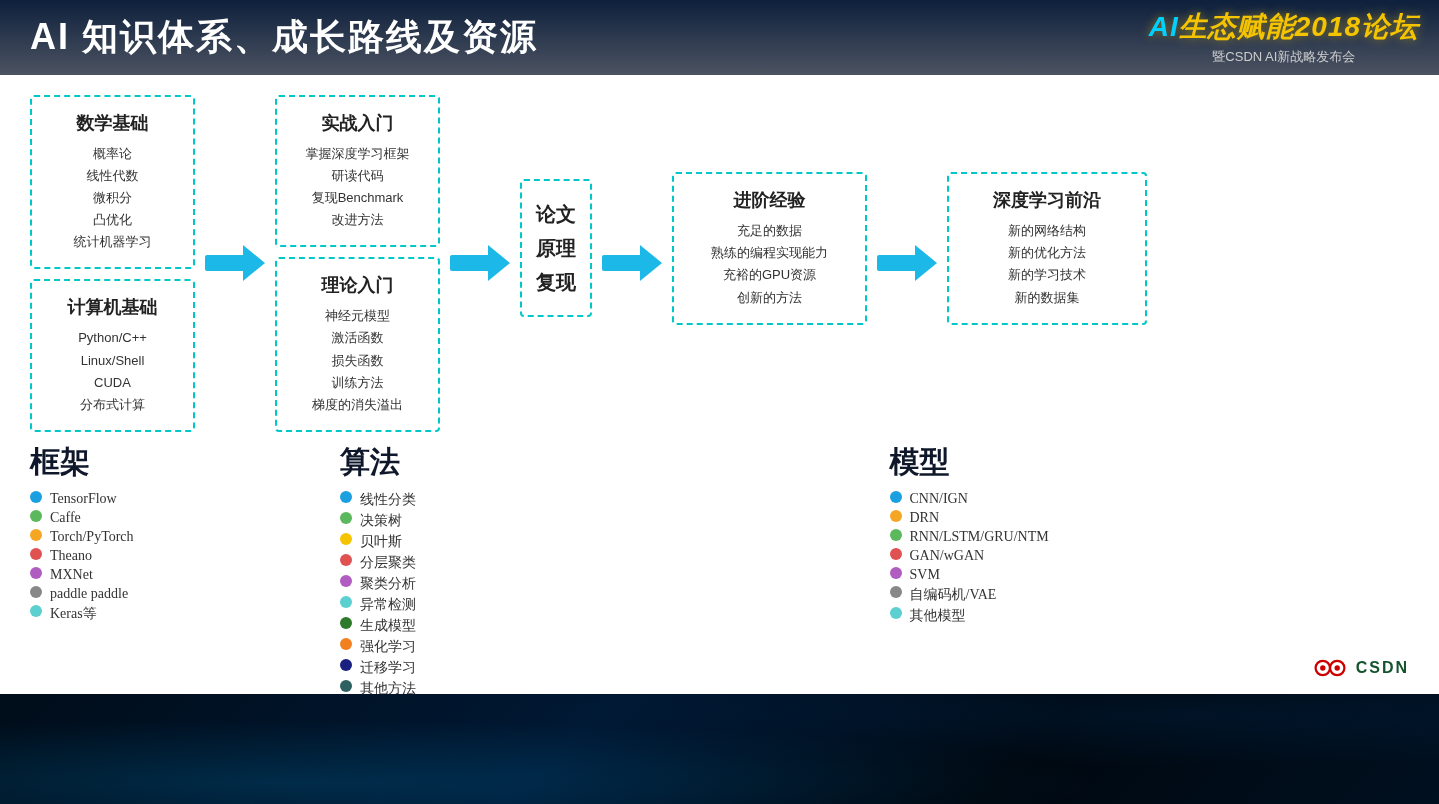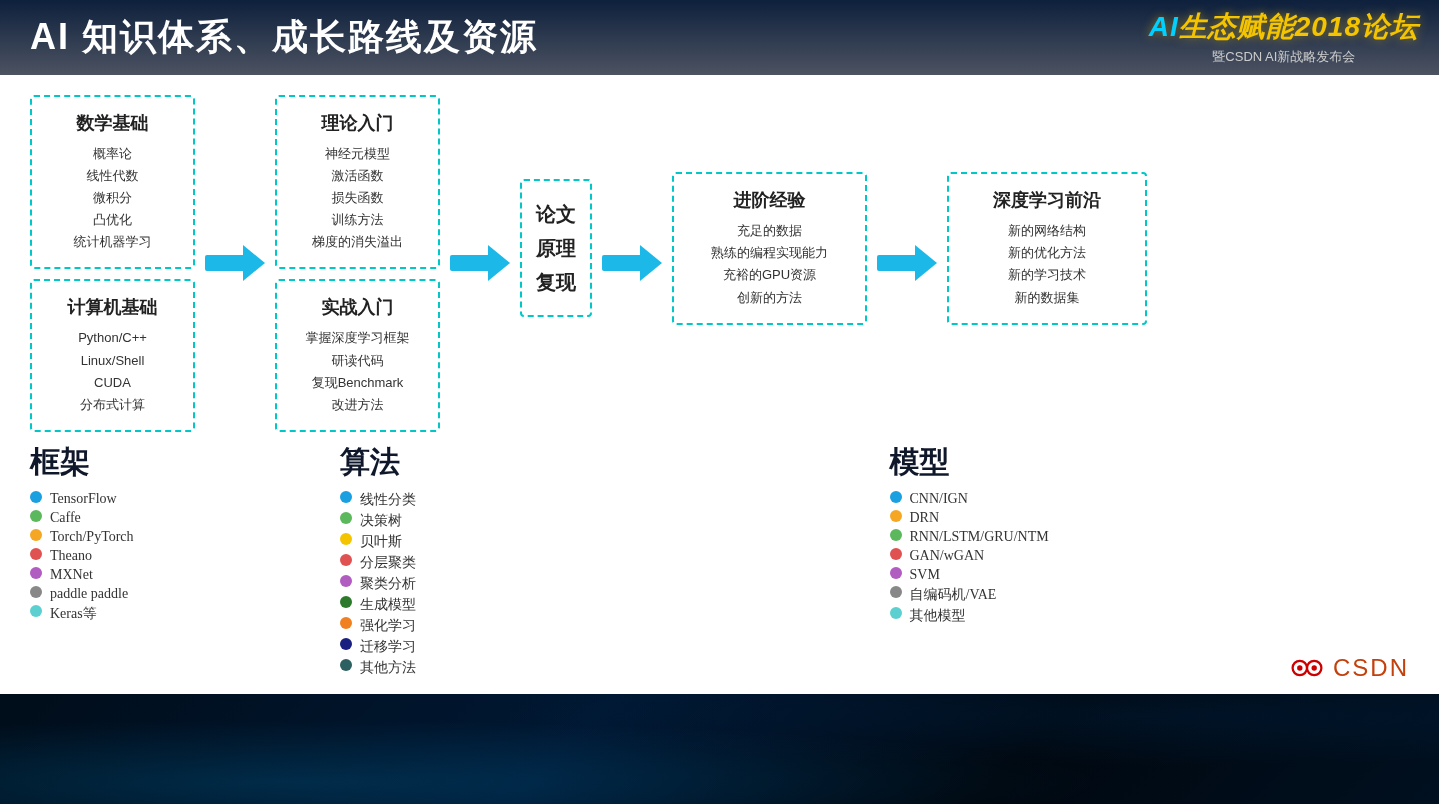--- a/index.html
+++ b/index.html
@@ -208,23 +208,23 @@
       z-index: 20;
       display: flex;
       align-items: center;
       gap: 8px;
     }
     .csdn-icon {
       width: 36px;
       height: 36px;
     }
     .csdn-text {
-      font-size: 24px;
-      font-weight: normal;
-      color: #c2410c;
+      font-size: 16px;
+      font-weight: bold;
+      color: #14532d;
       letter-spacing: 2px;
     }
 
     .bottom-bg {
       position: absolute;
       bottom: 0; left: 0; right: 0;
       height: 110px;
       background: linear-gradient(135deg, #000d1a 0%, #001833 40%, #000810 70%, #001020 100%);
       z-index: 0;
       overflow: hidden;
@@ -324,36 +324,36 @@
           </div>
         </div>
       </div>
 
       <div class="arrow-wrapper">
         <span class="blue-arrow"></span>
       </div>
 
       <div class="mid-left-section">
         <div class="dashed-box">
+          <div class="box-title">实战入门</div>
+          <div class="box-item">
+            <div>掌握深度学习框架</div>
+            <div>研读代码</div>
+            <div>复现Benchmark</div>
+            <div>改进方法</div>
+          </div>
+        </div>
+        <div class="dashed-box">
           <div class="box-title">理论入门</div>
           <div class="box-item">
             <div>神经元模型</div>
             <div>激活函数</div>
             <div>损失函数</div>
             <div>训练方法</div>
             <div>梯度的消失溢出</div>
-          </div>
-        </div>
-        <div class="dashed-box">
-          <div class="box-title">实战入门</div>
-          <div class="box-item">
-            <div>掌握深度学习框架</div>
-            <div>研读代码</div>
-            <div>复现Benchmark</div>
-            <div>改进方法</div>
           </div>
         </div>
       </div>
 
       <div class="arrow-wrapper">
         <span class="blue-arrow"></span>
       </div>
 
       <div class="paper-box">
         <div class="paper-box-text">论文<br>原理<br>复现</div>
@@ -440,20 +440,24 @@
               <span class="dot" style="background:#f5c400"></span>
               <span>贝叶斯</span>
             </div>
             <div class="legend-item">
               <span class="dot" style="background:#e05252"></span>
               <span>分层聚类</span>
             </div>
             <div class="legend-item">
               <span class="dot" style="background:#b05cc0"></span>
               <span>聚类分析</span>
+            </div>
+            <div class="legend-item">
+              <span class="dot" style="background:#5cd0d0"></span>
+              <span>异常检测</span>
             </div>
             <div class="legend-item">
               <span class="dot" style="background:#2d7a2d"></span>
               <span>生成模型</span>
             </div>
             <div class="legend-item">
               <span class="dot" style="background:#f08020"></span>
               <span>强化学习</span>
             </div>
             <div class="legend-item">

